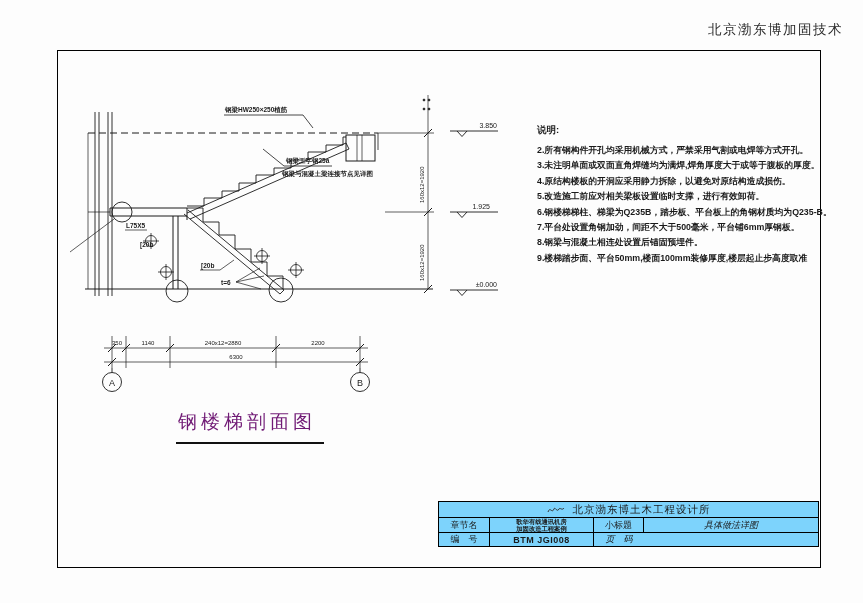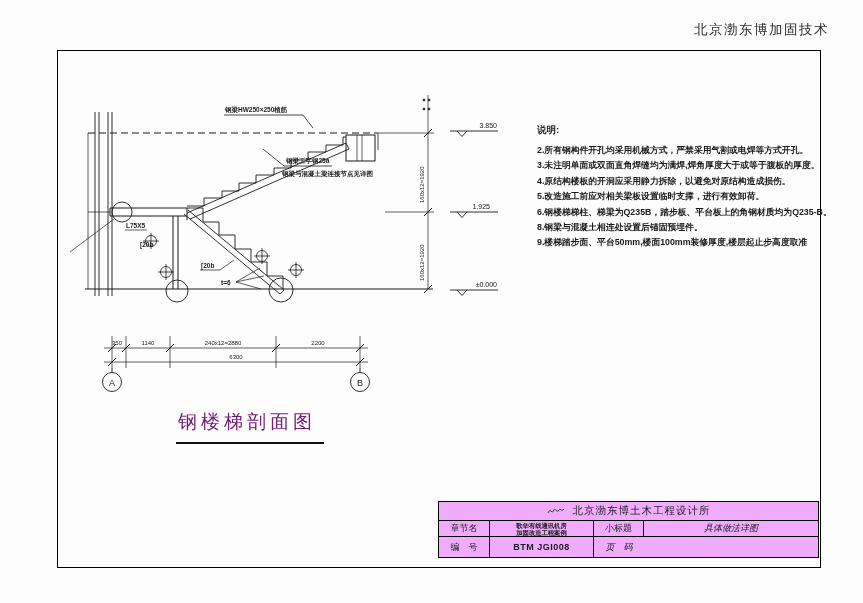--- a/index.html
+++ b/index.html
@@ -1,28 +1,28 @@
 <!DOCTYPE html>
 <html><head>
 <meta charset="utf-8">
 <style>
   html,body{margin:0;padding:0;}
   body{background:#fff;font-family:"Liberation Sans","DejaVu Sans",sans-serif;color:#1a1a1a;}
   #canvas{position:relative;width:863px;height:603px;background:#fdfdfd;overflow:hidden;}
-  .hdr{position:absolute;top:21px;right:34px;font-family:"Liberation Serif","DejaVu Serif",serif;
+  .hdr{position:absolute;top:21px;right:20px;font-family:"Liberation Serif","DejaVu Serif",serif;
        font-size:13.5px;color:#2b2b2b;letter-spacing:1.5px;}
   .frame{position:absolute;left:57px;top:50px;width:762px;height:516px;border:1.6px solid #000;}
   svg.dwg{position:absolute;left:0;top:0;}
   .dwg-title{position:absolute;left:176px;top:409px;font-size:19px;letter-spacing:4px;color:#701a75;
        border-bottom:2px solid #111;padding:0 8px 7px 2px;}
   .notes{position:absolute;left:537px;top:124px;width:288px;}
   .notes-title{font-size:9.5px;font-weight:bold;margin-bottom:6px;}
   .note{font-size:8.8px;font-weight:bold;line-height:15.4px;white-space:nowrap;}
-  .tb{position:absolute;left:438px;top:501px;width:381px;height:57px;border:1.5px solid #000;
-      display:flex;flex-direction:column;box-sizing:border-box;background:#f0abfc;}
+  .tb{position:absolute;left:438px;top:501px;width:381px;height:46px;border:1.5px solid #000;
+      display:flex;flex-direction:column;box-sizing:border-box;background:#7dd3fc;}
   .tb .r1{height:18px;border-bottom:1px solid #000;display:flex;align-items:center;
       justify-content:center;gap:8px;font-size:10.5px;letter-spacing:1px;}
   .tb .row{display:grid;grid-template-columns:51px 104px 50px 1fr;}
   .tb .r2{height:15px;border-bottom:1px solid #000;}
   .tb .r3{flex:1;}
   .tb .cell{border-right:1px solid #000;display:flex;flex-direction:column;align-items:center;
       justify-content:center;text-align:left;font-size:9px;overflow:hidden;}
   .tb .cell:last-child{border-right:none;font-style:italic;}
   .tb .proj{font-size:6.3px;line-height:7px;font-weight:bold;}
   .tb .mono-num{font-weight:bold;font-size:9px;letter-spacing:0.5px;}
@@ -201,20 +201,21 @@
 
   <div class="dwg-title">钢楼梯剖面图</div>
 
   <div class="notes">
     <div class="notes-title">说明:</div>
     <div class="note">2.所有钢构件开孔均采用机械方式，严禁采用气割或电焊等方式开孔。</div>
     <div class="note">3.未注明单面或双面直角焊缝均为满焊,焊角厚度大于或等于腹板的厚度。</div>
     <div class="note">4.原结构楼板的开洞应采用静力拆除，以避免对原结构造成损伤。</div>
     <div class="note">5.改造施工前应对相关梁板设置临时支撑，进行有效卸荷。</div>
     <div class="note">6.钢楼梯梯柱、梯梁为Q235B，踏步板、平台板上的角钢材质均为Q235-B。</div>
+    <div class="note">7.平台处设置角钢加劲，间距不大于500毫米，平台铺6mm厚钢板。</div>
     <div class="note">8.钢梁与混凝土相连处设置后锚固预埋件。</div>
     <div class="note">9.楼梯踏步面、平台50mm,楼面100mm装修厚度,楼层起止步高度取准</div>
   </div>
 
   <div class="tb">
     <div class="r1">
       <svg width="18" height="10" viewBox="0 0 18 10">
         <path d="M1 7 C3 1 5 9 7 4 C8 1 10 8 12 4 C13 2 15 6 17 3" stroke="#333" stroke-width="1" fill="none"></path>
       </svg>
       <span>北京渤东博土木工程设计所</span>

